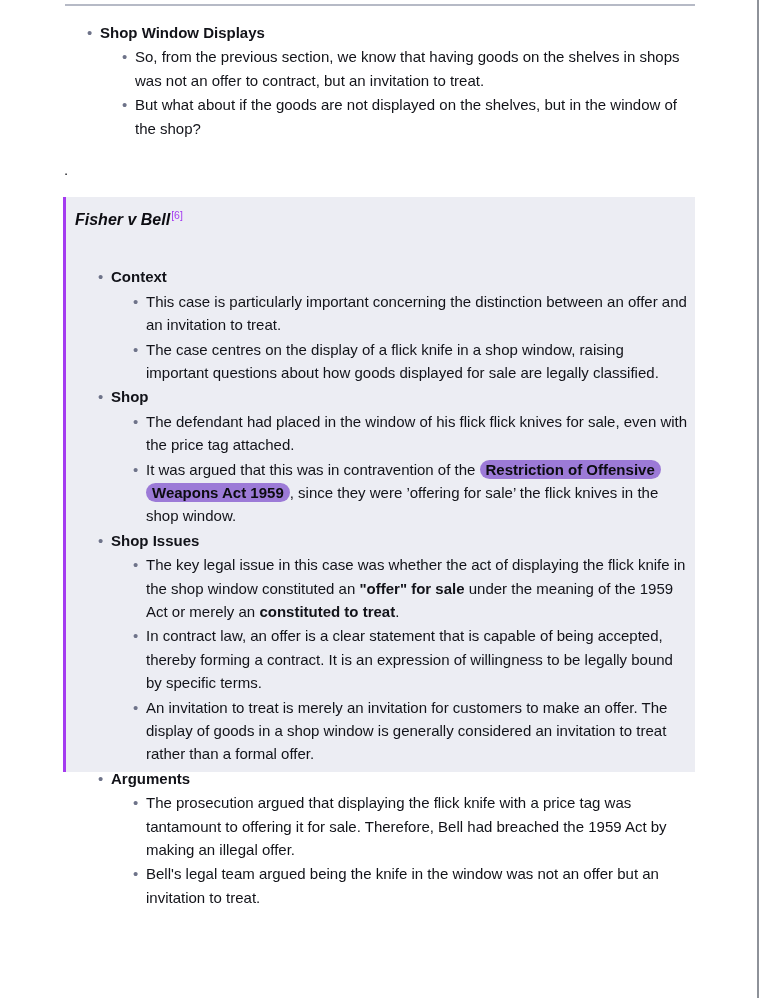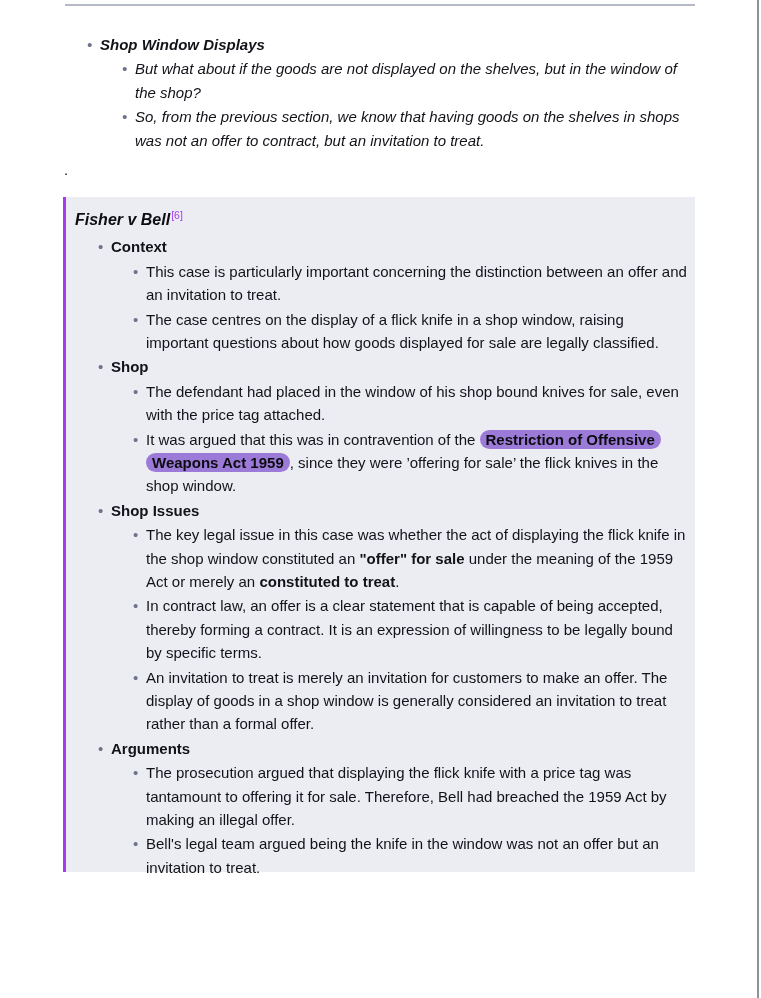--- a/index.html
+++ b/index.html
@@ -13,34 +13,34 @@
   }
   html,body{margin:0;padding:0;}
   body{
     width:761px;height:998px;position:relative;overflow:hidden;
     background:#ffffff;color:var(--text);
     font-family:"Liberation Sans", sans-serif;
     font-size:15px;
   }
   .divider{position:absolute;top:4px;left:65px;width:630px;height:2px;background:var(--divider);}
   .pane-edge{position:absolute;top:0;left:757px;width:2px;height:998px;background:var(--edge);}
-  .intro{position:absolute;left:86px;top:32px;width:605px;font-style:italic;}
+  .intro{position:absolute;left:86px;top:20px;width:605px;}
   .stray{position:absolute;left:64px;top:158px;line-height:23.4px;margin:0;}
   .callout{
-    position:absolute;left:63px;top:197px;width:632px;height:675px;
+    position:absolute;left:63px;top:197px;width:632px;height:575px;
     box-sizing:border-box;background:var(--callout-bg);
     border-left:3px solid var(--purple);
     padding:7px 6px 0 9px;
   }
   .callout-title{margin:0;font-size:16px;font-weight:bold;font-style:italic;line-height:22px;color:#0d0d12;}
   .footref{
     color:var(--purple);font-size:10.5px;vertical-align:super;
     text-decoration:none;font-style:normal;font-weight:normal;margin-left:1px;cursor:pointer;
   }
-  .callout .list-wrap{margin-top:4px;}
+  .callout .list-wrap{margin-top:34px;}
   ul.blist{list-style:none;margin:0;padding:0;}
   .callout > .list-wrap > ul.blist{padding-left:22px;}
   ul.blist ul.blist{padding-left:21px;}
   ul.blist li{
     position:relative;padding-left:14px;margin:1px 0;
     line-height:23.4px;
   }
   ul.blist li::before{
     content:"\2022";
     position:absolute;left:1px;top:0;
@@ -57,39 +57,39 @@
 </head>
 <body>
 
 <div class="divider"></div>
 <div class="pane-edge"></div>
 
 <section class="intro">
   <div>
       <ul class="blist">
         <li><span class="b">Shop Window Displays</span><ul class="blist">
+            <li><span>So, from the previous section, we know that having goods on the shelves in shops was not an offer to contract, but an invitation to treat.</span></li>
             <li><span>But what about if the goods are not displayed on the shelves, but in the window of the shop?</span></li>
-            <li><span>So, from the previous section, we know that having goods on the shelves in shops was not an offer to contract, but an invitation to treat.</span></li>
           </ul></li>
       </ul>
     </div>
 </section>
 
 <p class="stray">.</p>
 
 <aside class="callout">
   <h3 class="callout-title"><span>Fisher v Bell</span><a class="footref">[6]</a></h3>
   <div class="list-wrap">
       <ul class="blist">
         <li><span class="b">Context</span><ul class="blist">
             <li><span>This case is particularly important concerning the distinction between an offer and an invitation to treat.</span></li>
             <li><span>The case centres on the display of a flick knife in a shop window, raising important questions about how goods displayed for sale are legally classified.</span></li>
           </ul></li>
         <li><span class="b">Shop</span><ul class="blist">
-            <li><span>The defendant had placed in the window of his shop bound knives for sale, even with the price tag attached.</span></li>
+            <li><span>The defendant had placed in the window of his flick flick knives for sale, even with the price tag attached.</span></li>
             <li><span>It was argued that this was in contravention of the </span><span class="b hl">Restriction of Offensive Weapons Act 1959</span><span>, since they were ’offering for sale’ the flick knives in the shop window.</span></li>
           </ul></li>
         <li><span class="b">Shop Issues</span><ul class="blist">
             <li><span>The key legal issue in this case was whether the act of displaying the flick knife in the shop window constituted an </span><span class="b">"offer" for sale</span><span> under the meaning of the 1959 Act or merely an </span><span class="b">constituted to treat</span><span>.</span></li>
             <li><span>In contract law, an offer is a clear statement that is capable of being accepted, thereby forming a contract. It is an expression of willingness to be legally bound by specific terms.</span></li>
             <li><span>An invitation to treat is merely an invitation for customers to make an offer. The display of goods in a shop window is generally considered an invitation to treat rather than a formal offer.</span></li>
           </ul></li>
         <li><span class="b">Arguments</span><ul class="blist">
             <li><span>The prosecution argued that displaying the flick knife with a price tag was tantamount to offering it for sale. Therefore, Bell had breached the 1959 Act by making an illegal offer.</span></li>
             <li><span>Bell's legal team argued being the knife in the window was not an offer but an invitation to treat.</span></li>

